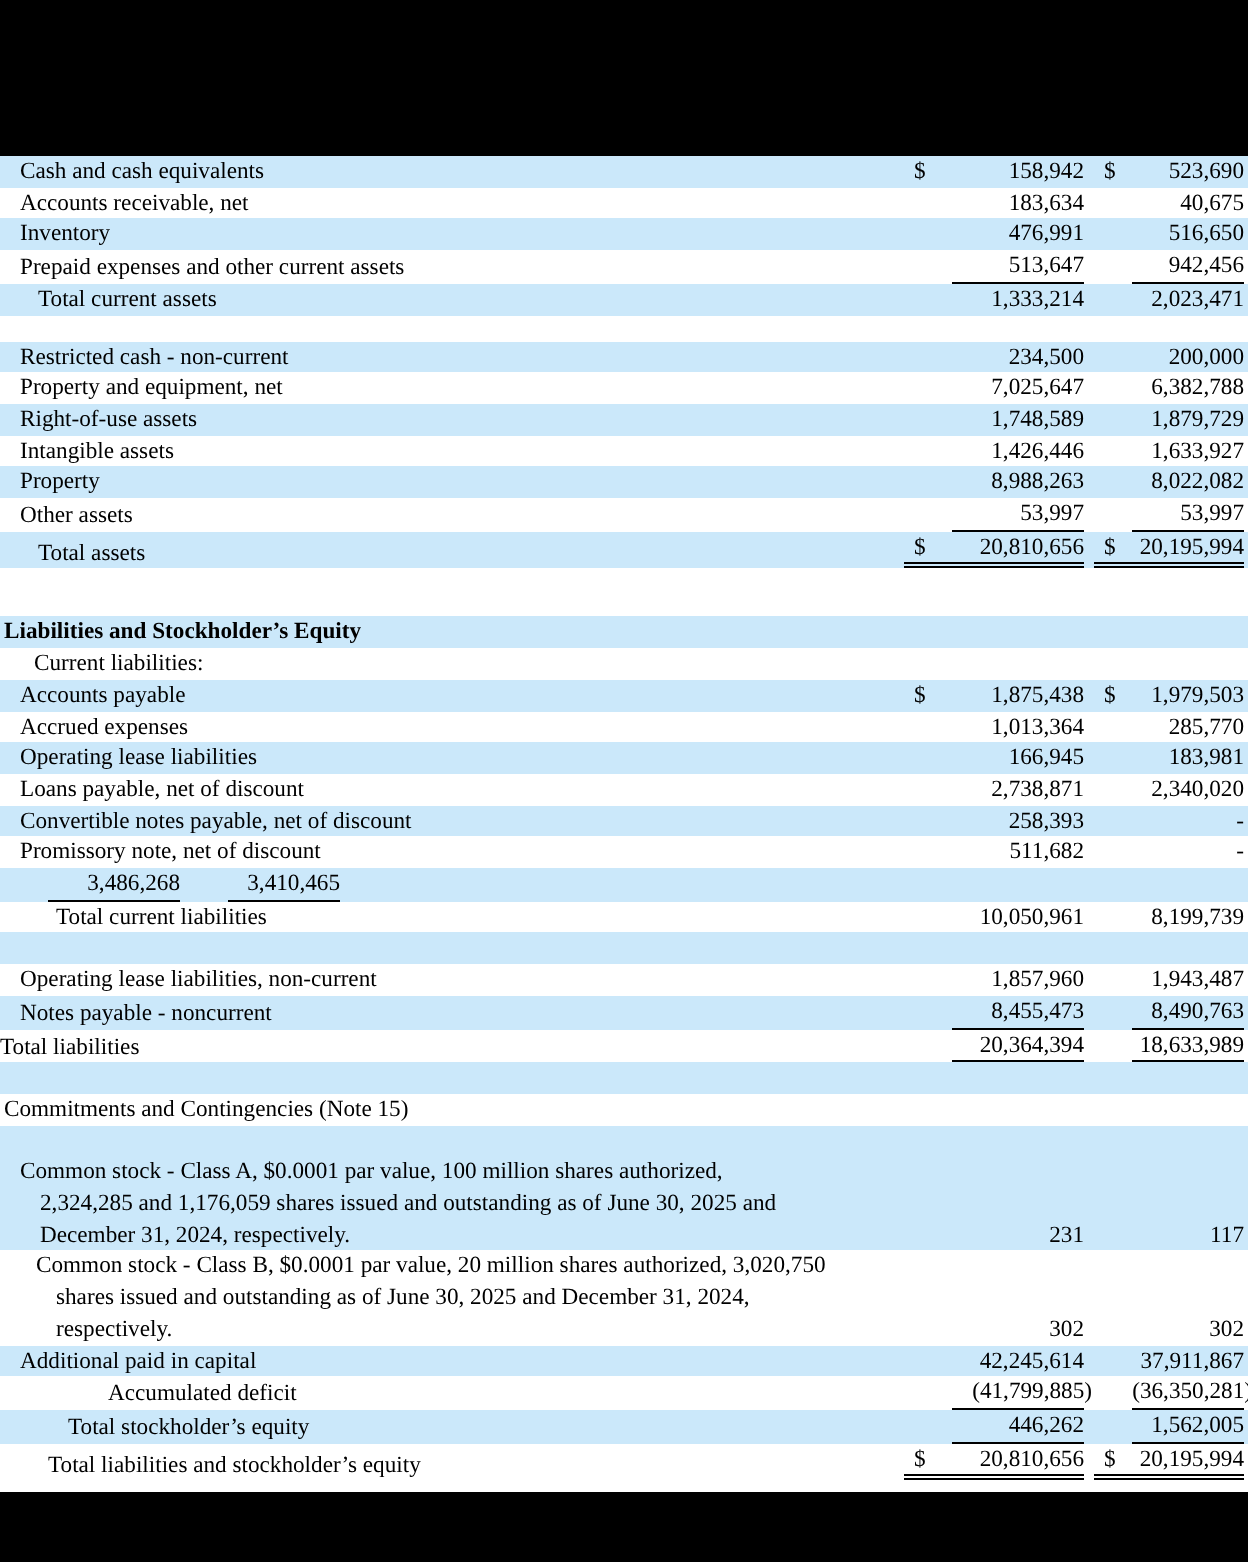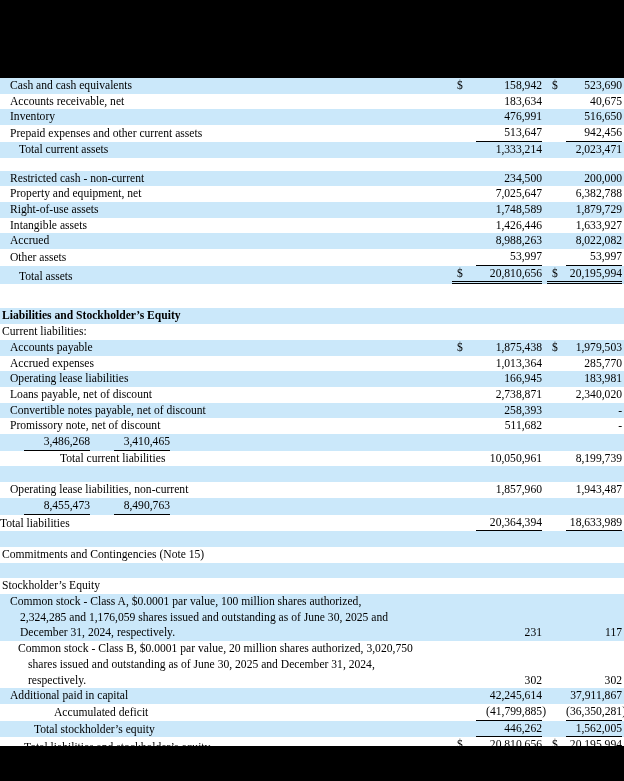--- a/index.html
+++ b/index.html
@@ -149,21 +149,21 @@
             <span>1,426,446</span>
           </span>
         </div>
         <div class="c2">
           <span class="line">
             <span>1,633,927</span>
           </span>
         </div>
       </div>
       <div class="row shade">
-        <div class="label" style="padding-left: 10px;">Accrued</div>
+        <div class="label" style="padding-left: 10px;">Property</div>
         <div class="c1">
           <span class="line">
             <span>8,988,263</span>
           </span>
         </div>
         <div class="c2">
           <span class="line">
             <span>8,022,082</span>
           </span>
         </div>
@@ -200,21 +200,21 @@
         <div class="label" style="padding-left: 0px;"></div>
         <div class="c1"></div>
         <div class="c2"></div>
       </div>
       <div class="row shade">
         <div class="label bold" style="padding-left: 2px;">Liabilities and Stockholder’s Equity</div>
         <div class="c1"></div>
         <div class="c2"></div>
       </div>
       <div class="row">
-        <div class="label" style="padding-left: 2px;">Current liabilities:</div>
+        <div class="label" style="padding-left: 17px;">Current liabilities:</div>
         <div class="c1"></div>
         <div class="c2"></div>
       </div>
       <div class="row shade dollar">
         <div class="label" style="padding-left: 10px;">Accounts payable</div>
         <div class="c1">
           <span class="line">
             <span>$</span>
             <span>1,875,438</span>
           </span>
@@ -297,21 +297,21 @@
             <span>3,486,268</span>
           </span>
         </div>
         <div class="c2">
           <span class="line">
             <span>3,410,465</span>
           </span>
         </div>
       </div>
       <div class="row">
-        <div class="label" style="padding-left: 28px; margin-left: 32px;">Total current liabilities</div>
+        <div class="label" style="padding-left: 28px;">Total current liabilities</div>
         <div class="c1">
           <span class="line">
             <span>10,050,961</span>
           </span>
         </div>
         <div class="c2">
           <span class="line">
             <span>8,199,739</span>
           </span>
         </div>
@@ -328,20 +328,21 @@
             <span>1,857,960</span>
           </span>
         </div>
         <div class="c2">
           <span class="line">
             <span>1,943,487</span>
           </span>
         </div>
       </div>
       <div class="row shade u">
+        <div class="label" style="padding-left: 10px;">Notes payable - noncurrent</div>
         <div class="c1">
           <span class="line">
             <span>8,455,473</span>
           </span>
         </div>
         <div class="c2">
           <span class="line">
             <span>8,490,763</span>
           </span>
         </div>
@@ -364,25 +365,20 @@
         <div class="c1"></div>
         <div class="c2"></div>
       </div>
       <div class="row">
         <div class="label" style="padding-left: 2px;">Commitments and Contingencies (Note 15)</div>
         <div class="c1"></div>
         <div class="c2"></div>
       </div>
       <div class="row shade">
         <div class="label" style="padding-left: 0px;"></div>
-        <div class="c1"></div>
-        <div class="c2"></div>
-      </div>
-      <div class="row">
-        <div class="label" style="padding-left: 2px;">Stockholder’s Equity</div>
         <div class="c1"></div>
         <div class="c2"></div>
       </div>
       <div class="row shade">
         <div class="label hang" style="padding-left: 20px; text-indent: -10px;">Common stock - Class A, $0.0001 par value, 100 million shares authorized,
 2,324,285 and 1,176,059 shares issued and outstanding as of June 30, 2025 and
 December 31, 2024, respectively.</div>
         <div class="c1">
           <span class="line">
             <span>231</span>

